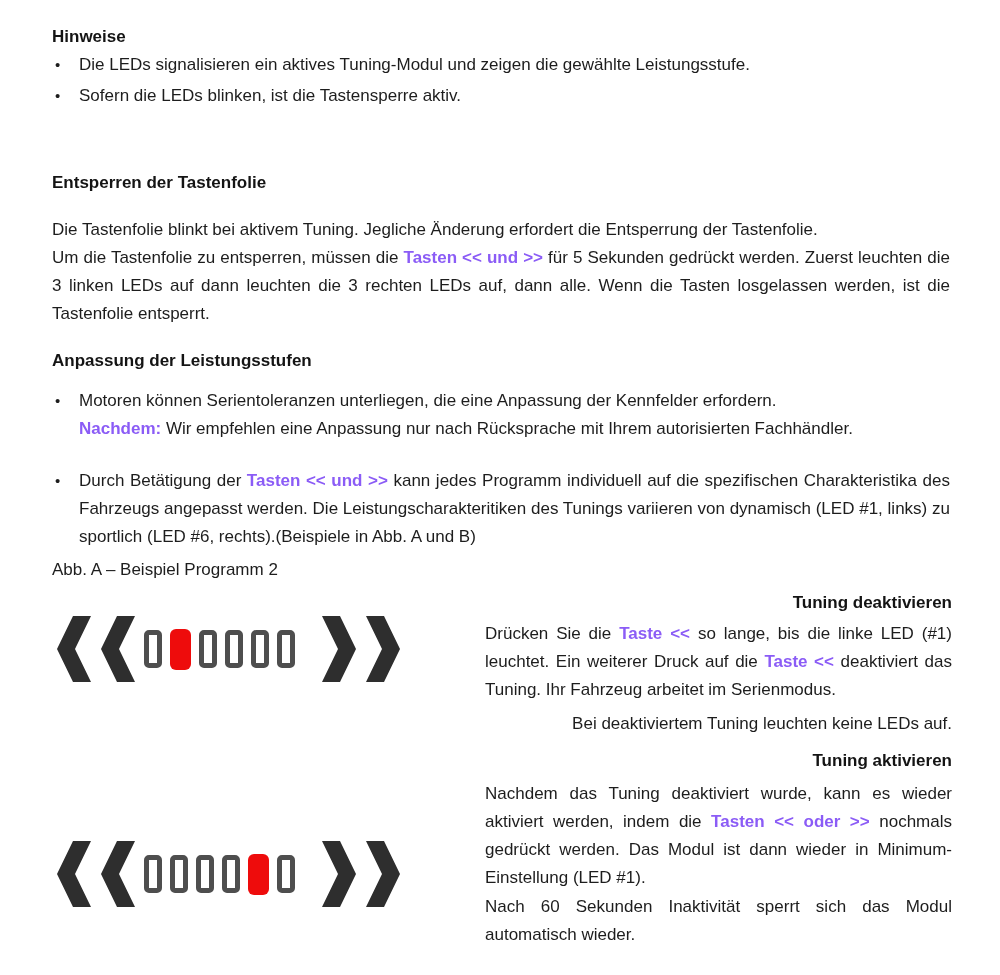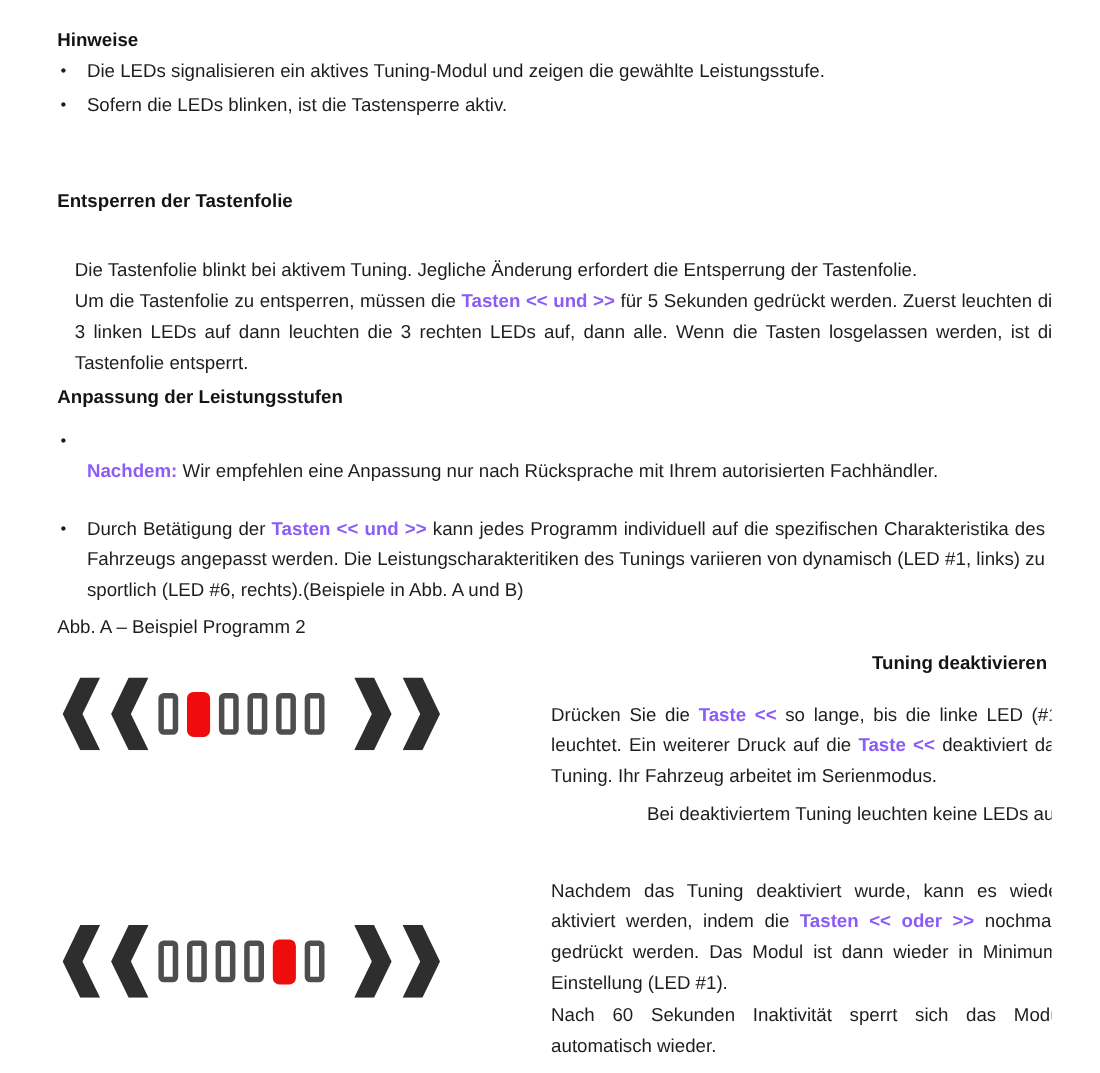--- a/index.html
+++ b/index.html
@@ -10,21 +10,21 @@
     font-family:"Liberation Sans", sans-serif;
     font-size:17px;
     line-height:28px;
     color:#1d1d1d;
     overflow:hidden;
   }
   .abs { position:absolute; }
   .col-l { left:52px; width:898px; }
   .col-r { left:485px; width:467px;text-align:right; }
   h3 { margin:0; font-size:17px; font-weight:700; line-height:22px; color:#141414; }
-  p { margin:16px; }
+  p { margin:0; }
   .just { text-align:justify; text-align-last:left; }
   b { font-weight:700; color:#8b5cf6; }
   .blist .bitem { position:relative; padding-left:27px; }
   .blist .bitem::before {
     content:"\2022";
     position:absolute; left:3px; top:0;
     font-size:15px;
   }
   .bitem + .bitem { margin-top:3px; }
   .fig-label { line-height:22px; }
@@ -62,21 +62,21 @@
   <div class="abs col-l" style="top:172px;">
     <h3>Entsperren der Tastenfolie</h3>
   </div>
   <p class="abs col-l" style="top:216px;">Die Tastenfolie blinkt bei aktivem Tuning. Jegliche Änderung erfordert die Entsperrung der Tastenfolie.</p>
   <p class="abs col-l just" style="top:244px;"><span>Um die Tastenfolie zu entsperren, müssen die </span><b>Tasten &lt;&lt; und &gt;&gt;</b><span> für 5 Sekunden gedrückt werden. Zuerst leuchten die 3 linken LEDs auf dann leuchten die 3 rechten LEDs auf, dann alle. Wenn die Tasten losgelassen werden, ist die Tastenfolie entsperrt.</span></p>
 
   <div class="abs col-l" style="top:350px;">
     <h3>Anpassung der Leistungsstufen</h3>
   </div>
   <div class="abs col-l blist" style="top:387px;">
-    <div class="bitem"><br><b>Nachdem:</b><span> Wir empfehlen eine Anpassung nur nach Rücksprache mit Ihrem autorisierten Fachhändler.</span></div>
+    <div class="bitem"><span>Motoren können Serientoleranzen unterliegen, die eine Anpassung der Kennfelder erfordern.</span><br><b>Nachdem:</b><span> Wir empfehlen eine Anpassung nur nach Rücksprache mit Ihrem autorisierten Fachhändler.</span></div>
     <div class="bitem just" style="margin-top:24px;"><span>Durch Betätigung der </span><b>Tasten &lt;&lt; und &gt;&gt;</b><span> kann jedes Programm individuell auf die spezifischen Charakteristika des Fahrzeugs angepasst werden. Die Leistungscharakteritiken des Tunings variieren von dynamisch (LED #1, links) zu sportlich (LED #6, rechts).(Beispiele in Abb. A und B)</span></div>
   </div>
 
   <div class="abs col-l fig-label" style="top:559px;">Abb. A – Beispiel Programm 2</div>
   <div class="abs figure" style="left:57px; top:616px;">
     <svg width="78" height="66" viewBox="0 0 78 66">
       <polygon class="chev" points="34,0 16,0 0,33 16,66 34,66 18,33"></polygon>
       <polygon class="chev" points="78,0 60,0 44,33 60,66 78,66 62,33"></polygon>
     </svg>
     <div class="led-row">
@@ -92,20 +92,23 @@
       <polygon class="chev" points="44,0 62,0 78,33 62,66 44,66 60,33"></polygon>
     </svg>
   </div>
 
   <div class="abs col-r" style="top:592px;">
     <h3>Tuning deaktivieren</h3>
   </div>
   <p class="abs col-r just" style="top:620px;"><span>Drücken Sie die </span><b>Taste &lt;&lt;</b><span> so lange, bis die linke LED (#1) leuchtet. Ein weiterer Druck auf die </span><b>Taste &lt;&lt;</b><span> deaktiviert das Tuning. Ihr Fahrzeug arbeitet im Serienmodus.</span></p>
   <p class="abs col-r" style="top:710px;">Bei deaktiviertem Tuning leuchten keine LEDs auf.</p>
 
+  <div class="abs col-r" style="top:750px;">
+    <h3>Tuning aktivieren</h3>
+  </div>
   <p class="abs col-r just" style="top:780px;"><span>Nachdem das Tuning deaktiviert wurde, kann es wieder aktiviert werden, indem die </span><b>Tasten &lt;&lt; oder &gt;&gt;</b><span> nochmals gedrückt werden. Das Modul ist dann wieder in Minimum-Einstellung (LED #1).</span></p>
   <p class="abs col-r just" style="top:893px;">Nach 60 Sekunden Inaktivität sperrt sich das Modul automatisch wieder.</p>
 
   <div class="abs figure" style="left:57px; top:841px;">
     <svg width="78" height="66" viewBox="0 0 78 66">
       <polygon class="chev" points="34,0 16,0 0,33 16,66 34,66 18,33"></polygon>
       <polygon class="chev" points="78,0 60,0 44,33 60,66 78,66 62,33"></polygon>
     </svg>
     <div class="led-row">
         <div class="led"></div>

